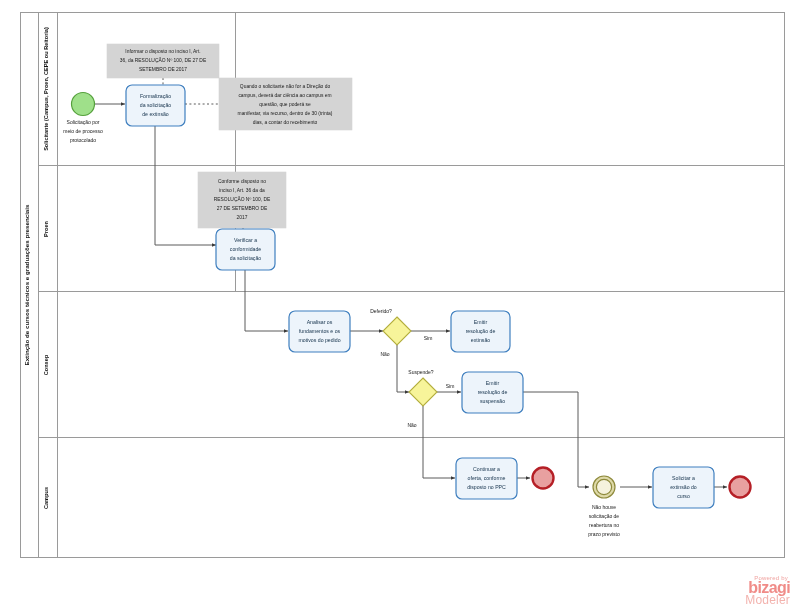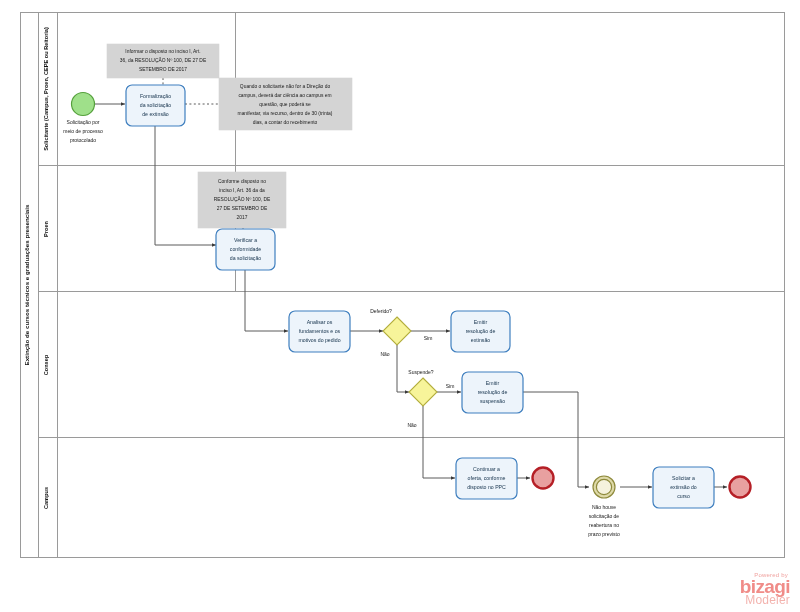--- a/index.html
+++ b/index.html
@@ -125,21 +125,21 @@
     line-height: 1;
     user-select: none;
   }
   #bizagi-logo .powered {
     font-size: 6px;
     color: #f0a3a0;
     letter-spacing: 0.2px;
     margin-right: 2px;
   }
   #bizagi-logo .brand {
-    font-size: 19px;
+    font-size: 16px;
     color: #f08c88;
     font-weight: bold;
     letter-spacing: -0.6px;
     line-height: 0.9;
   }
   #bizagi-logo .modeler {
     font-size: 12px;
     color: #f3b3ae;
     letter-spacing: 0.2px;
     margin-top: -1px;

